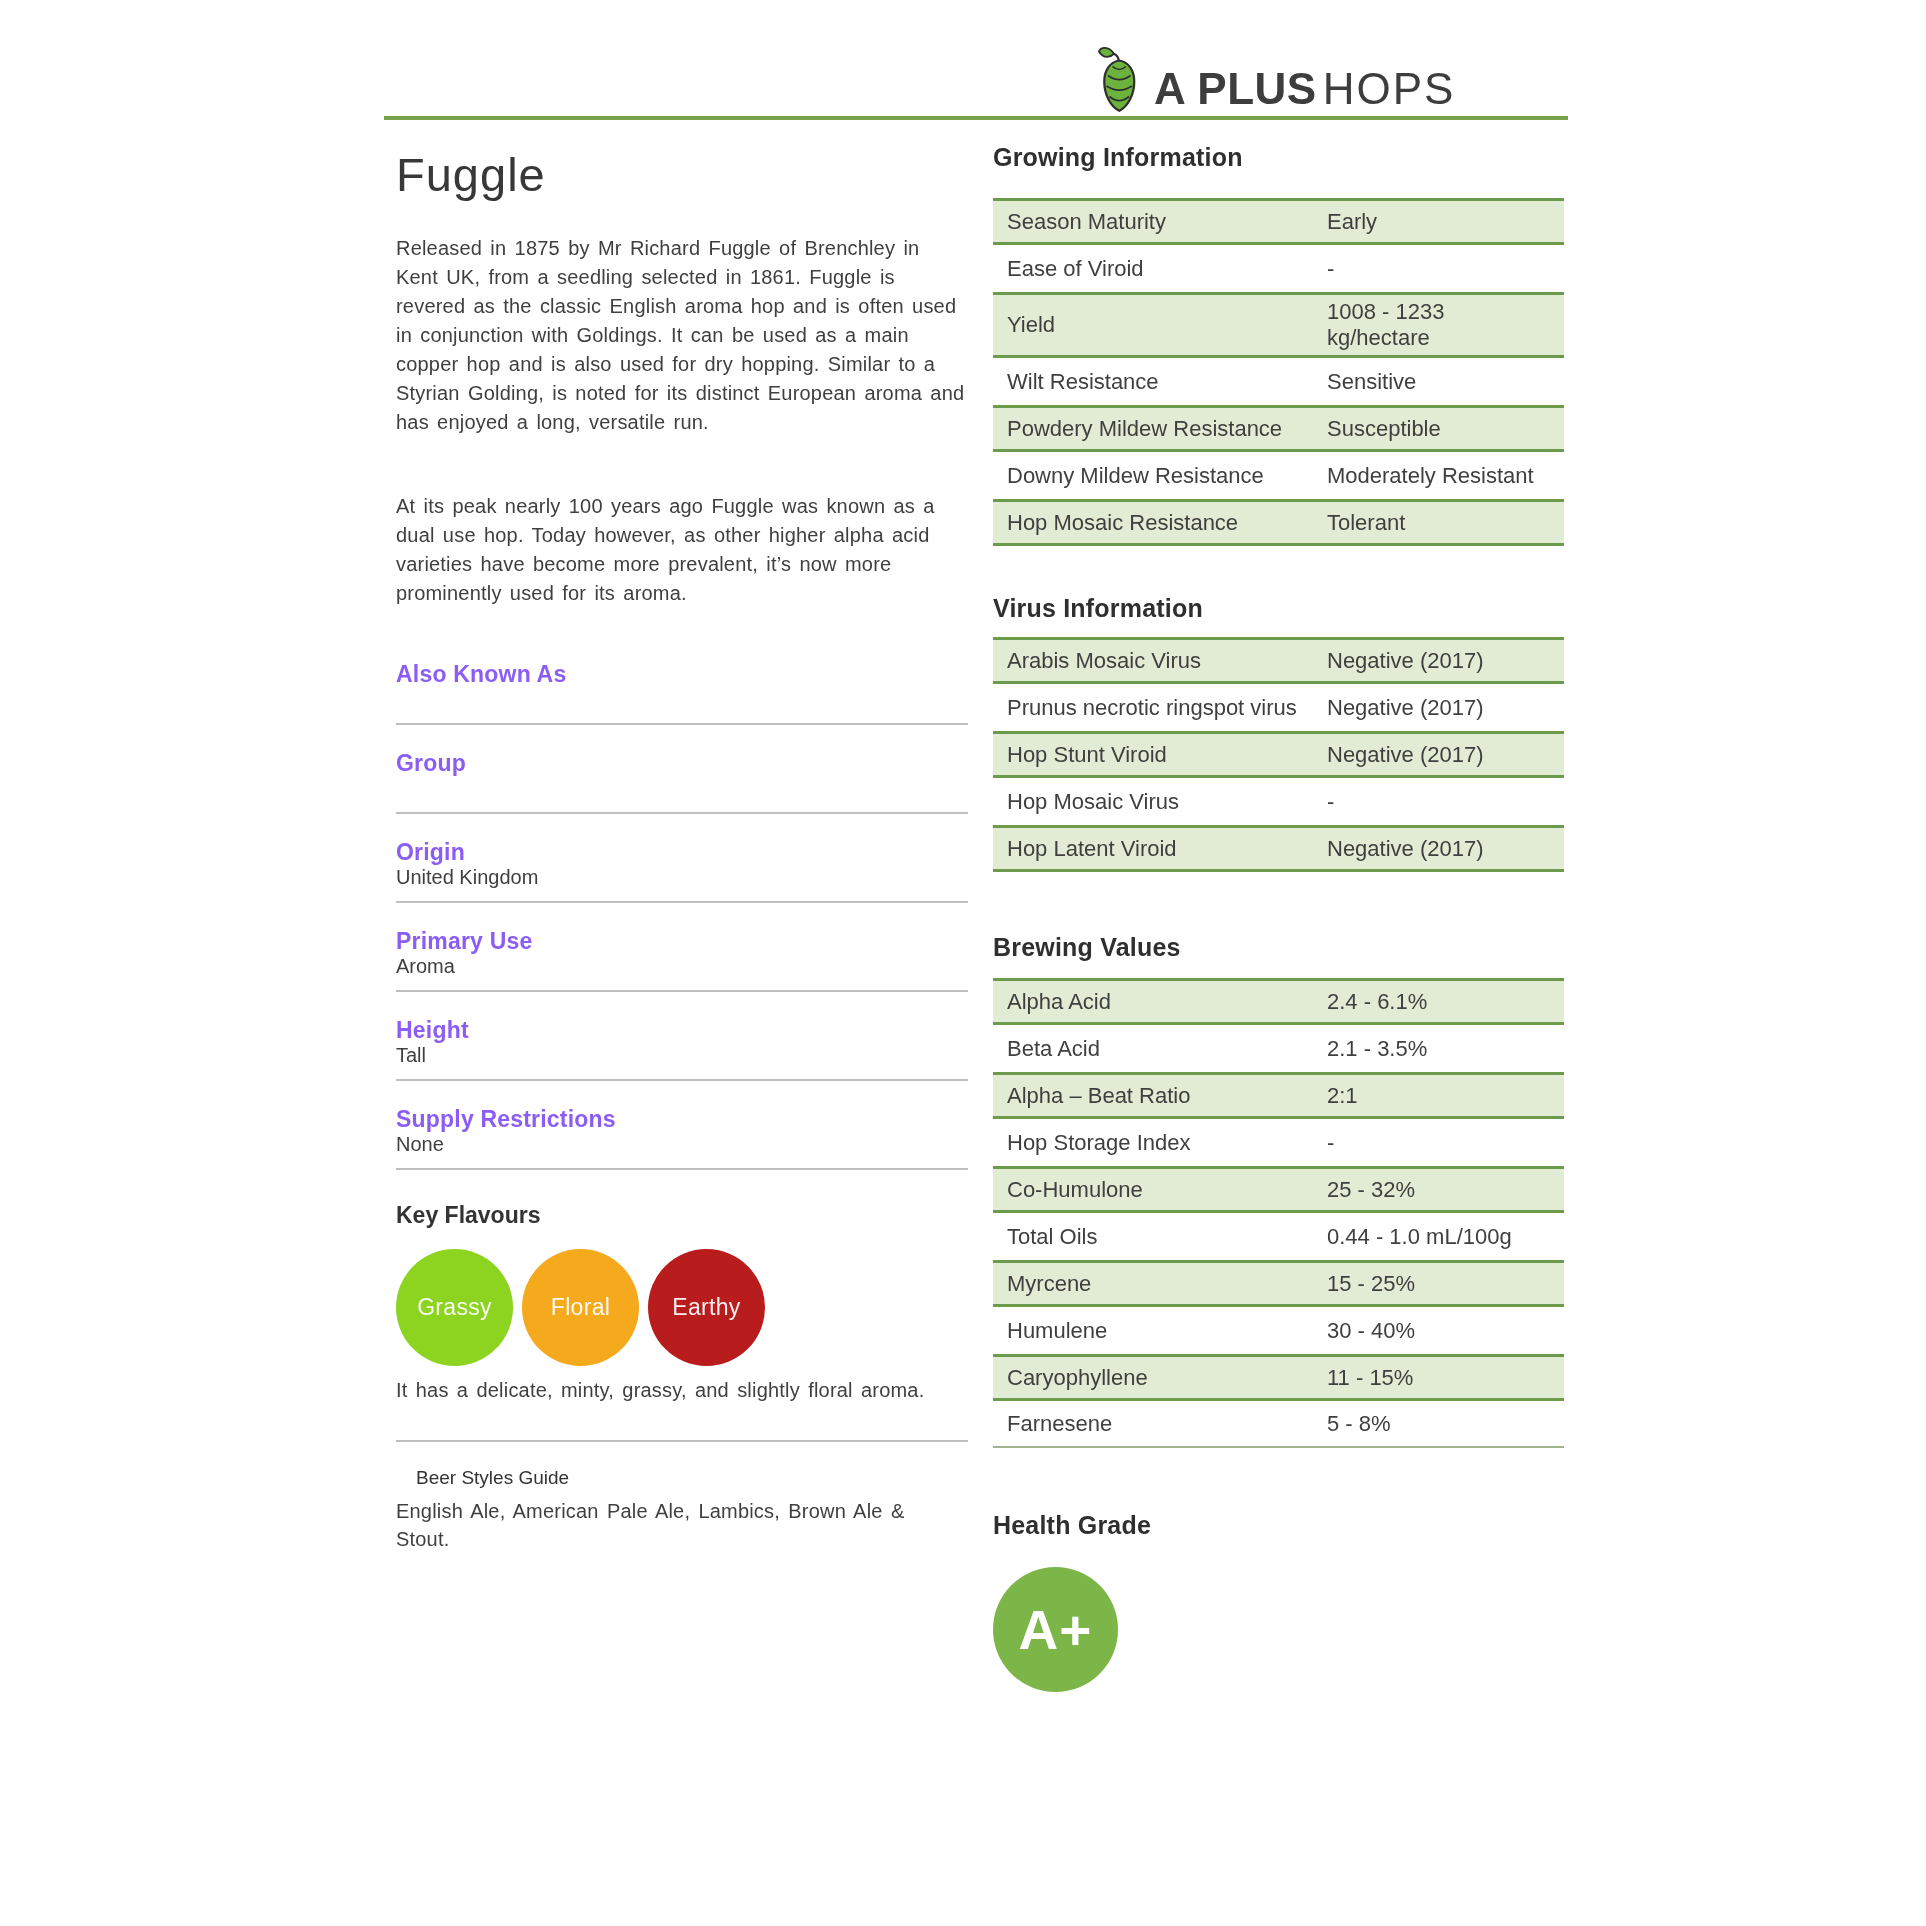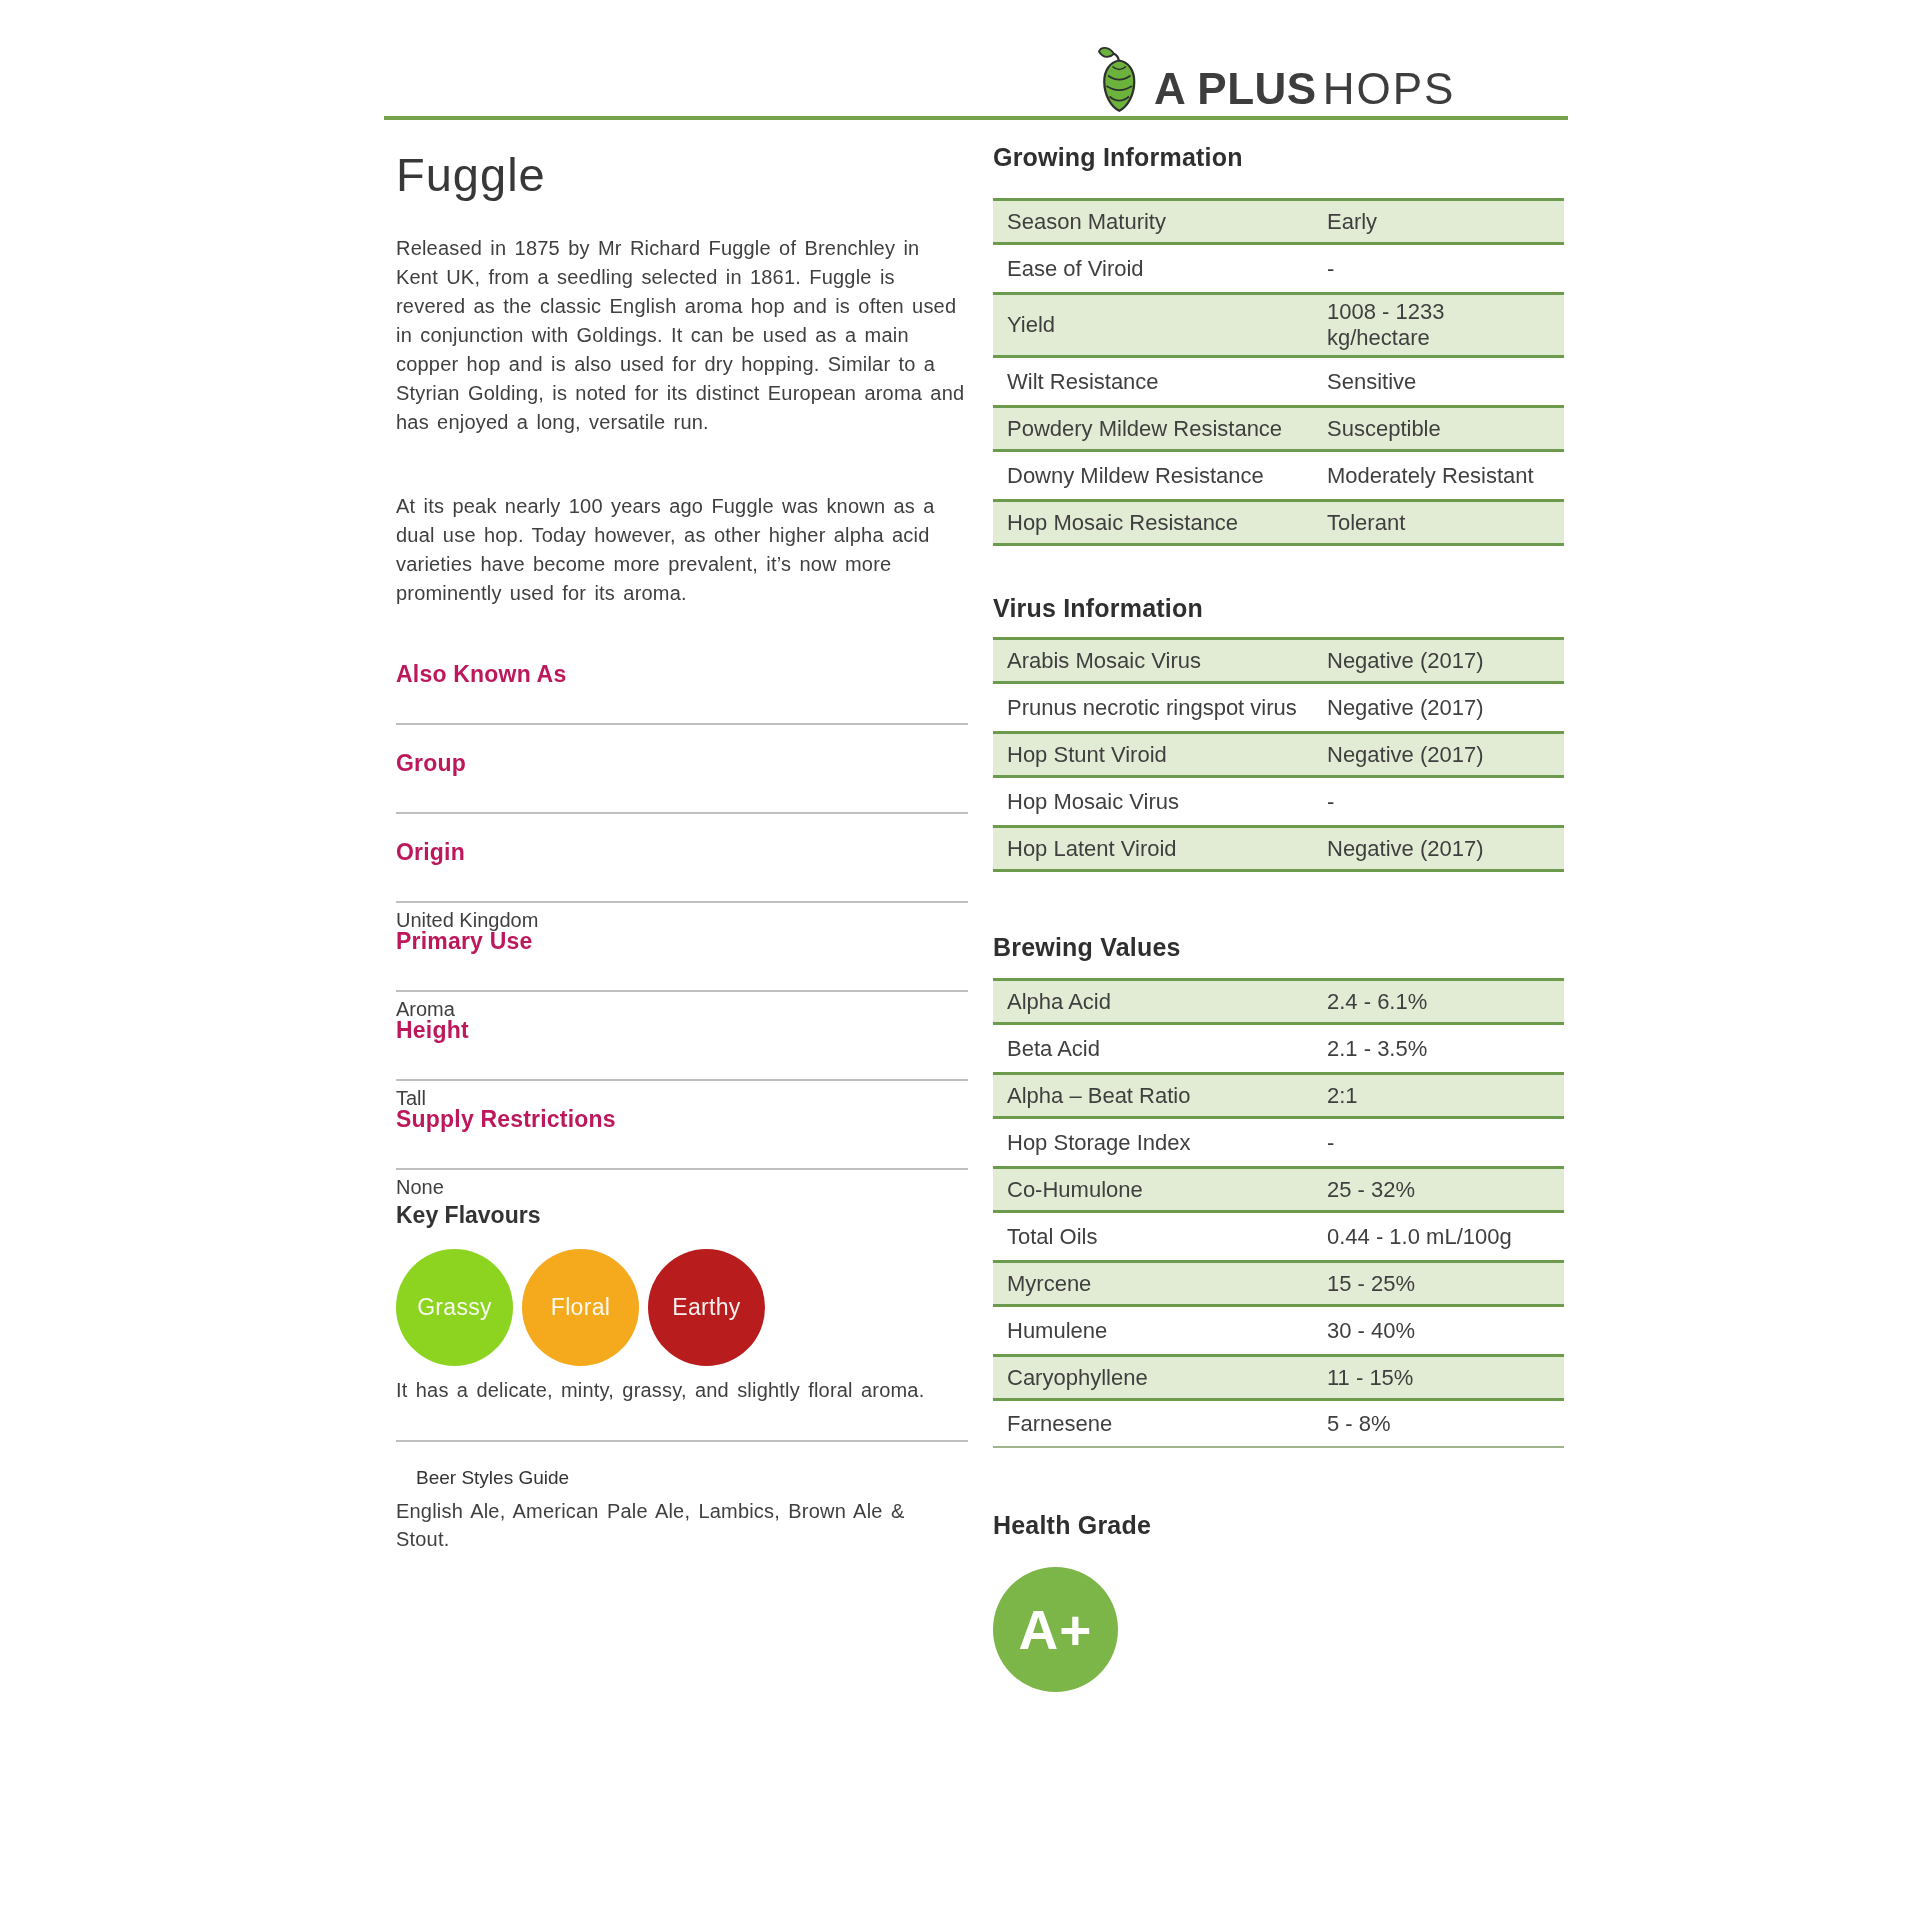--- a/index.html
+++ b/index.html
@@ -14,22 +14,22 @@
   .brand-light{font-weight:400;letter-spacing:2px;margin-left:6px;}
   .header-rule{position:absolute;left:384px;top:116px;width:1184px;height:4px;background:#76a24c;}
   .hop-title{position:absolute;left:396px;top:147px;font-size:47px;font-weight:400;color:#383838;letter-spacing:1px;}
   .para{position:absolute;left:396px;width:572px;font-size:20px;line-height:29px;
         letter-spacing:0.2px;word-spacing:2.5px;color:#3f3f3f;}
   .p1{top:234px;}
   .p2{top:492px;}
 
   .fields{position:absolute;left:396px;top:661px;width:572px;}
   .field{position:relative;height:89px;}
-  .field-label{font-size:23px;font-weight:700;color:#be185d;letter-spacing:0.2px;}
-  .field-value{position:absolute;top:27px;left:0;font-size:20px;color:#3f3f3f;margin-top:43px;}
+  .field-label{font-size:23px;font-weight:700;color:#8b5cf6;letter-spacing:0.2px;}
+  .field-value{position:absolute;top:27px;left:0;font-size:20px;color:#3f3f3f;}
   .sep{position:absolute;left:0;right:0;top:62px;border-top:2px solid #a9a9a9;opacity:.75;}
 
   .kf-heading{position:absolute;left:396px;top:1202px;font-size:23px;font-weight:700;color:#333;}
   .flavours{position:absolute;left:396px;top:1249px;display:flex;gap:9px;}
   .flavour{width:117px;height:117px;border-radius:50%;display:flex;align-items:center;justify-content:center;}
   .flavour-label{font-size:23px;color:rgba(255,255,255,.93);letter-spacing:0.3px;}
   .aroma-note{position:absolute;left:396px;top:1376px;width:562px;font-size:20px;line-height:28px;
               letter-spacing:0.2px;word-spacing:2.5px;}
   .sep-standalone{position:absolute;left:396px;top:1440px;width:572px;border-top:2px solid #a9a9a9;opacity:.75;}
   .beer-heading{position:absolute;left:416px;top:1467px;font-size:19px;font-weight:400;color:#333;}

